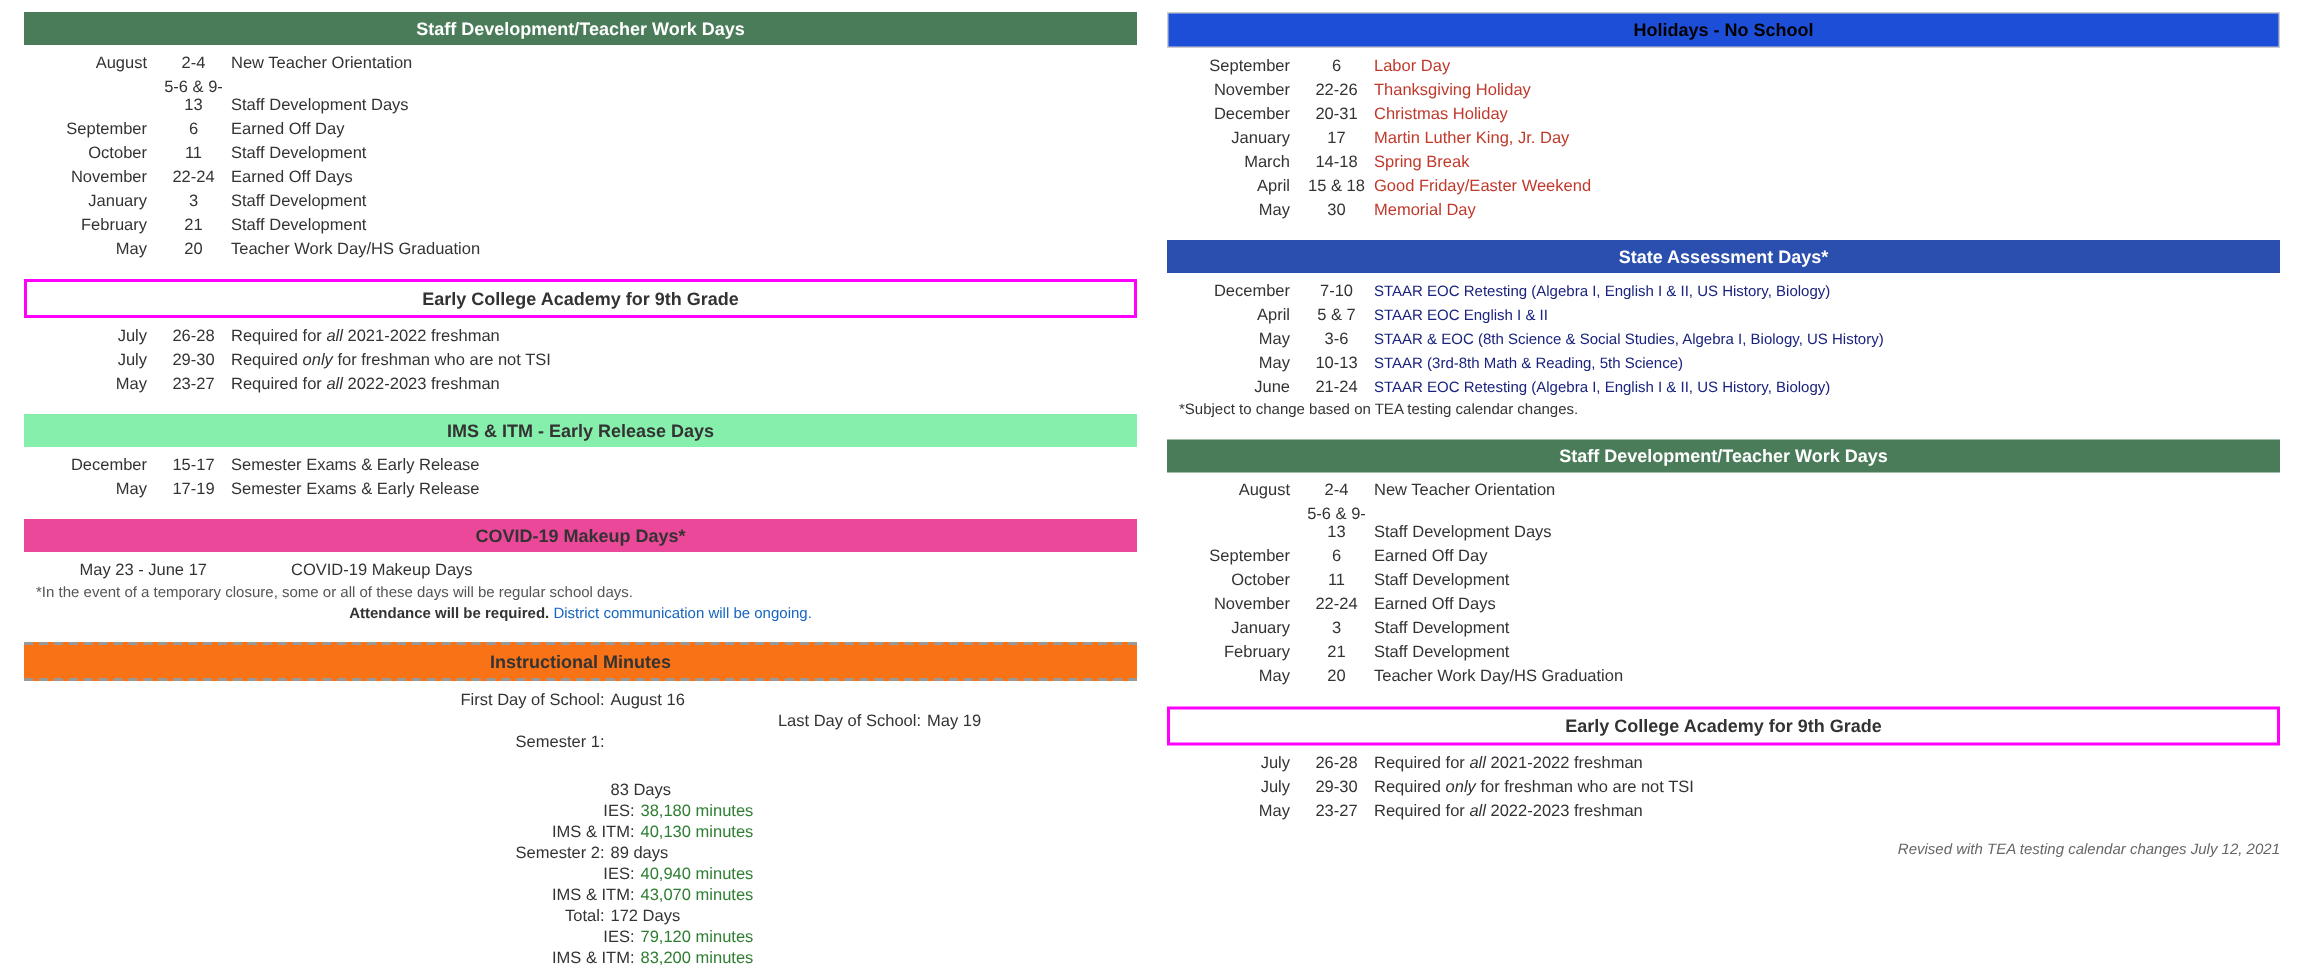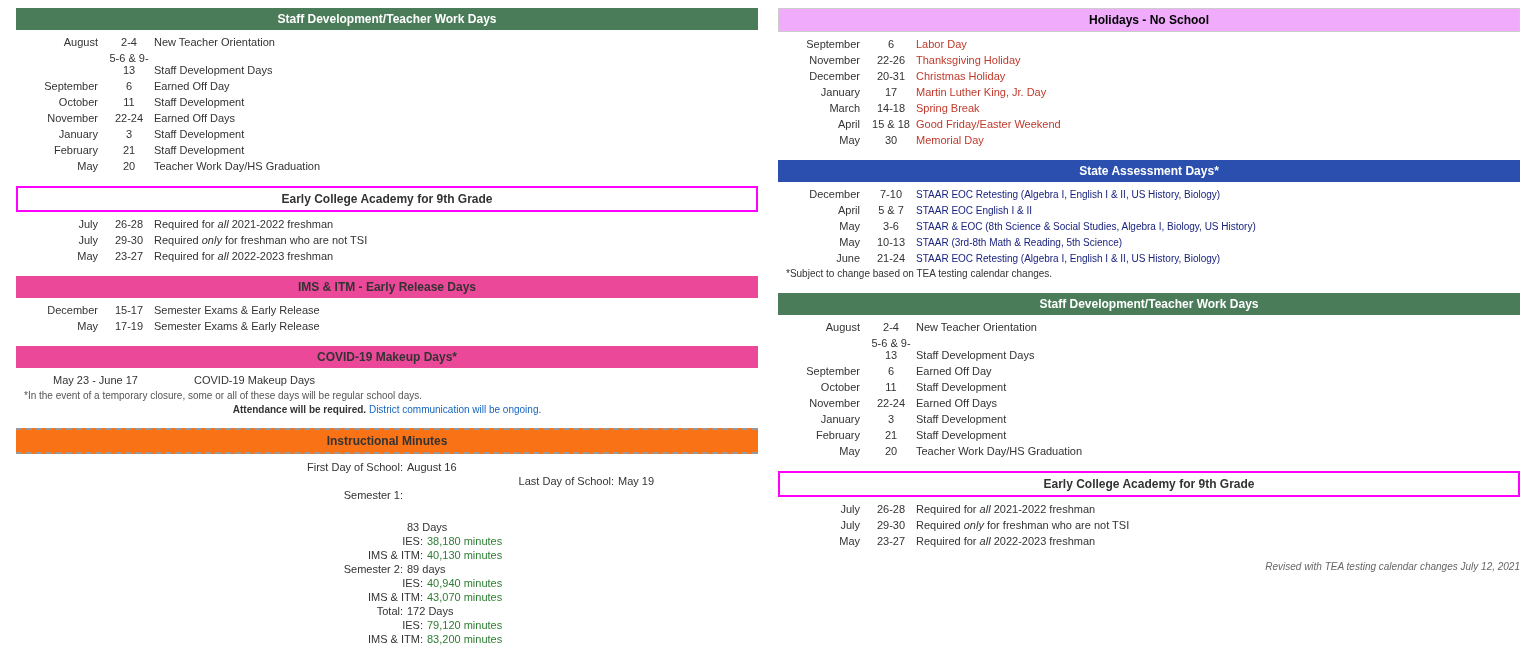--- a/index.html
+++ b/index.html
@@ -11,24 +11,24 @@
     .section { margin-bottom: 12px; }
 
     .section-header {
       padding: 4px 8px;
       text-align: center;
       font-weight: bold;
       font-size: 12px;
       margin-bottom: 4px;
     }
     .header-green { background-color: #4a7c59; color: white; }
-    .header-yellow { background-color: #f0abfc; color: #000; border: 1px solid #ccc; }
+    .header-yellow { background-color: #1d4ed8; color: #000; border: 1px solid #ccc; }
     .header-blue { background-color: #2a4fae; color: white; }
     .header-pink { border: 2px solid #ff00ff; color: #333; background: white; }
-    .header-lightblue { background-color: #ec4899; color: #333; }
+    .header-lightblue { background-color: #86efac; color: #333; }
     .header-tan { background-color: #ec4899; color: #333; }
     .header-dotted { border-top: 2px dashed #999; border-bottom: 2px dashed #999; color: #333; background: #f97316; padding: 4px 8px; text-align: center; font-weight: bold; margin-bottom: 4px; }
 
     .footer-text { font-size: 10px; color: #666; font-style: italic; margin-top: 8px; }
     .asterisk-note { font-size: 10px; color: #333; padding: 2px 8px; }
 
     .two-col-date { display: flex; align-items: flex-end; padding: 2px 8px; }
     .tc-month { width: 80px; text-align: right; padding-right: 6px; font-size: 11px; }
     .tc-dates { width: 50px; text-align: center; font-size: 11px; }
     .tc-desc { flex: 1; font-size: 11px; }

